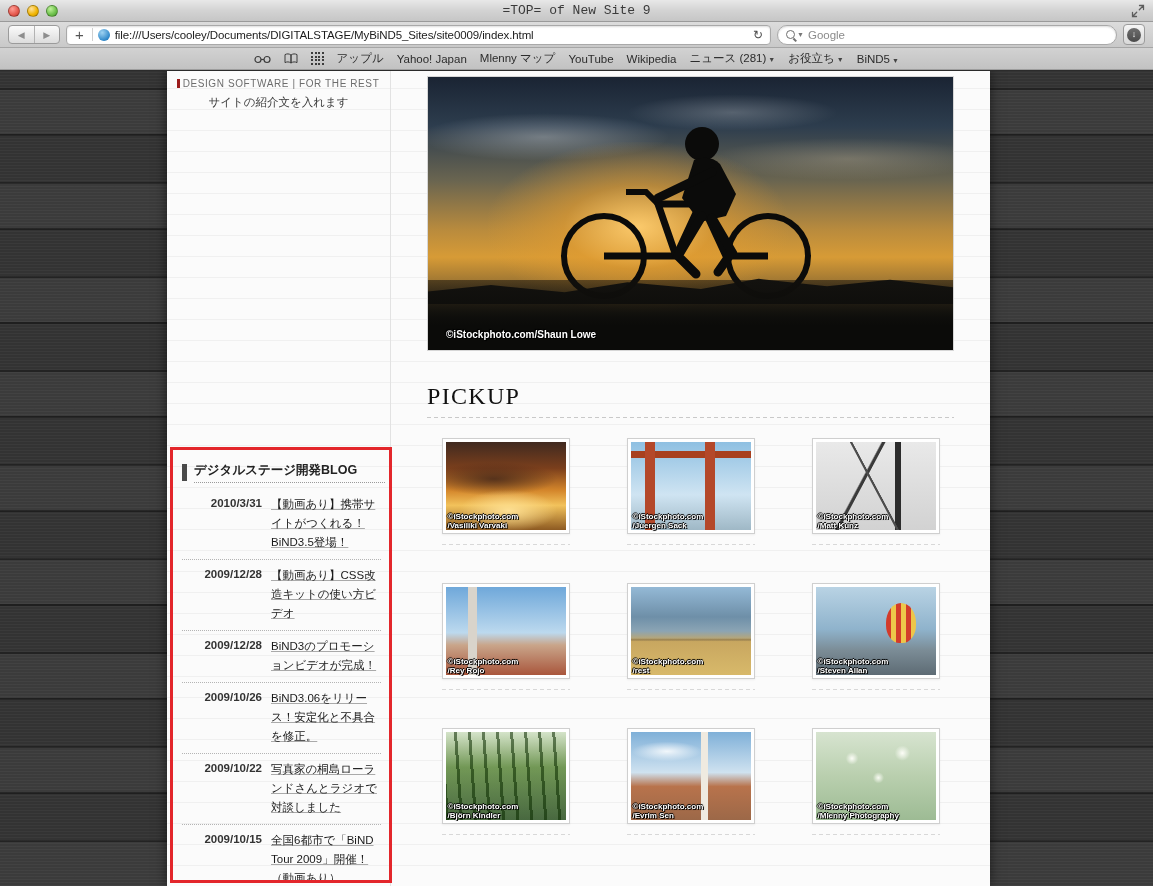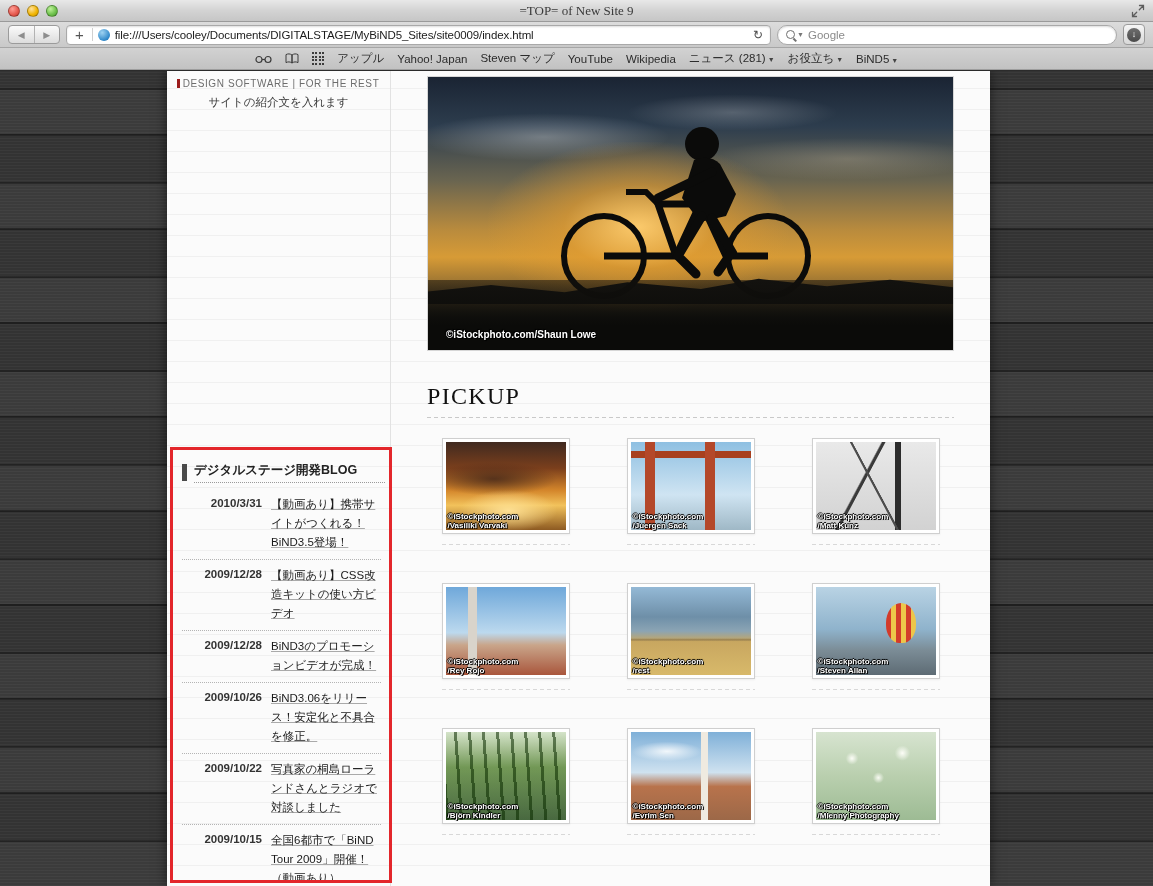--- a/index.html
+++ b/index.html
@@ -21,21 +21,21 @@
     position: relative;
   }
   .traffic { display: flex; gap: 7px; padding-left: 8px; align-items: center; }
   .light { width: 12px; height: 12px; border-radius: 50%; border: 1px solid rgba(0,0,0,.28); }
   .light.red    { background: radial-gradient(circle at 35% 30%, #ff9d94, #e5584d 60%, #c0392b); }
   .light.yellow { background: radial-gradient(circle at 35% 30%, #ffe09a, #f0b400 60%, #d19a00); }
   .light.green  { background: radial-gradient(circle at 35% 30%, #bff29a, #6cc04a 60%, #4e9b32); }
   .win-title {
     position: absolute; left: 0; right: 0; text-align: center;
     font-size: 13px; color: #3a3a3a; font-weight: 400;
-    font-family: Liberation Serif, serif;
+    font-family: Liberation Mono, monospace;
   }
   .fullscreen-icon {
     position: absolute; right: 8px; top: 4px;
     width: 14px; height: 14px; color: #5c5c5c;
   }
 
   .toolbar {
     height: 26px;
     background: linear-gradient(to bottom, #dcdcdc 0%, #c9c9c9 100%);
     border-bottom: 1px solid #a6a6a6;
@@ -417,21 +417,21 @@
         <i></i>
         <i></i>
         <i></i>
         <i></i>
         <i></i>
         <i></i>
         <i></i>
     </span>
     <span class="bm-item"><span>アップル</span></span>
     <span class="bm-item"><span>Yahoo! Japan</span></span>
-    <span class="bm-item"><span>Steven マップ</span></span>
+    <span class="bm-item"><span>Mlenny マップ</span></span>
     <span class="bm-item"><span>YouTube</span></span>
     <span class="bm-item"><span>Wikipedia</span></span>
     <span class="bm-item"><span>ニュース (281)</span><span class="caret">▼</span></span>
     <span class="bm-item"><span>お役立ち</span><span class="caret">▼</span></span>
     <span class="bm-item"><span>BiND5</span><span class="caret">▼</span></span>
   </div>
 
   <div class="viewport">
     <div class="site">
 

